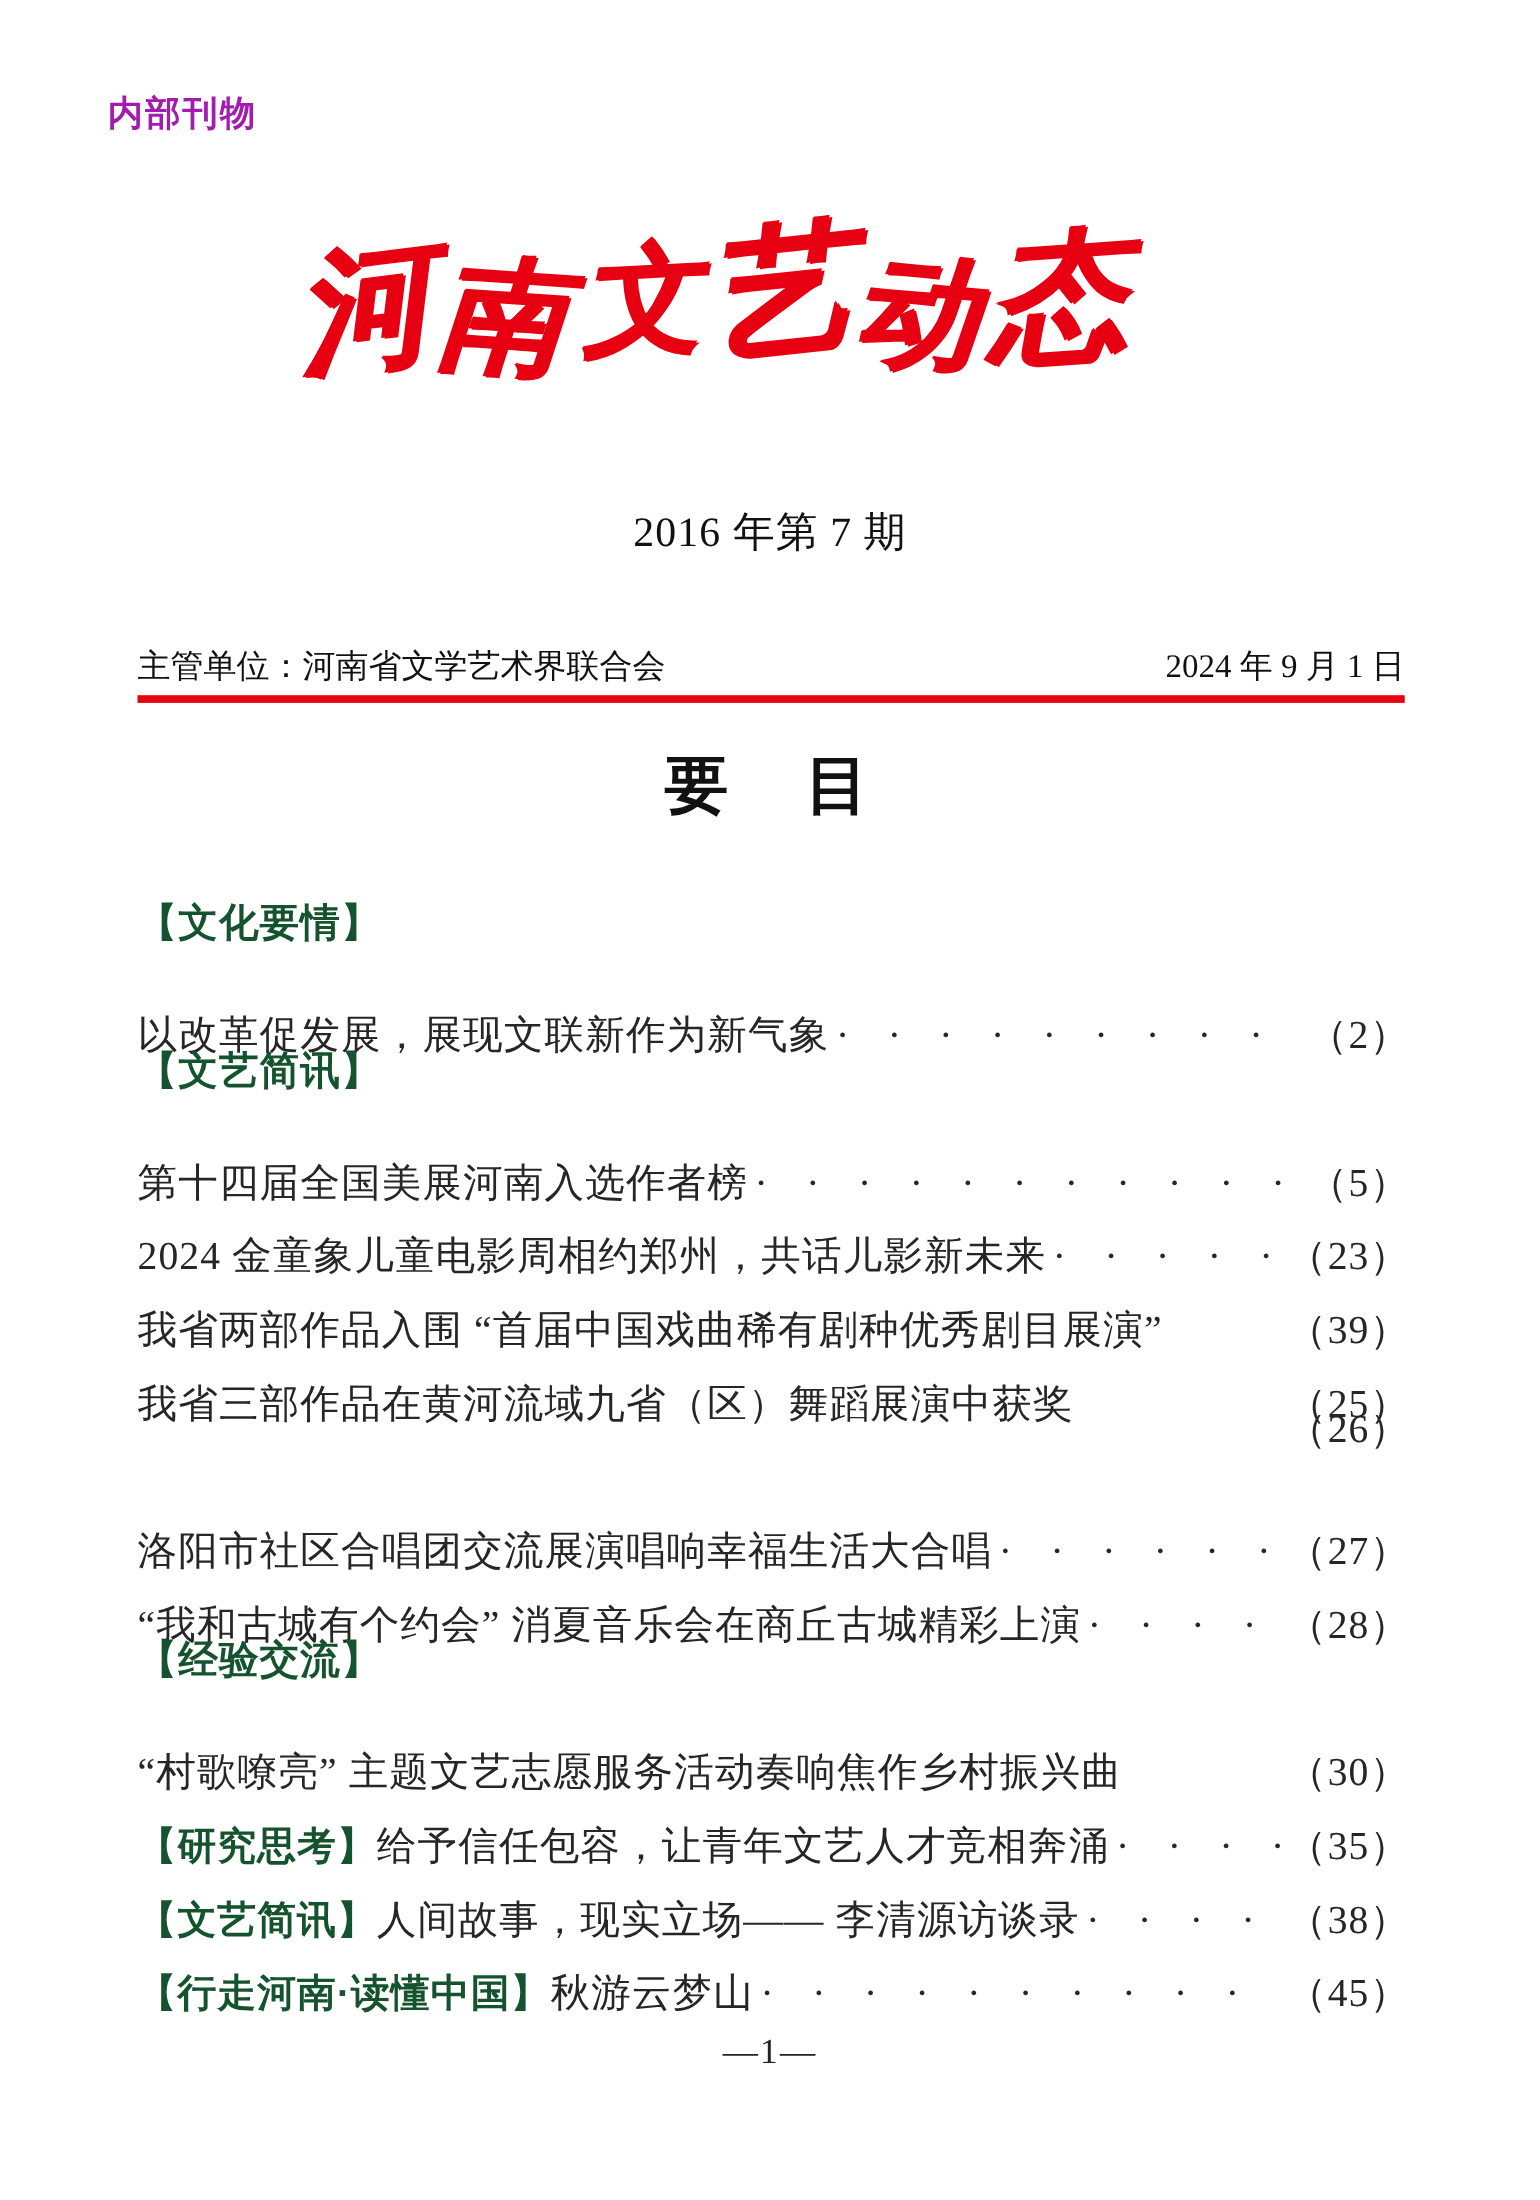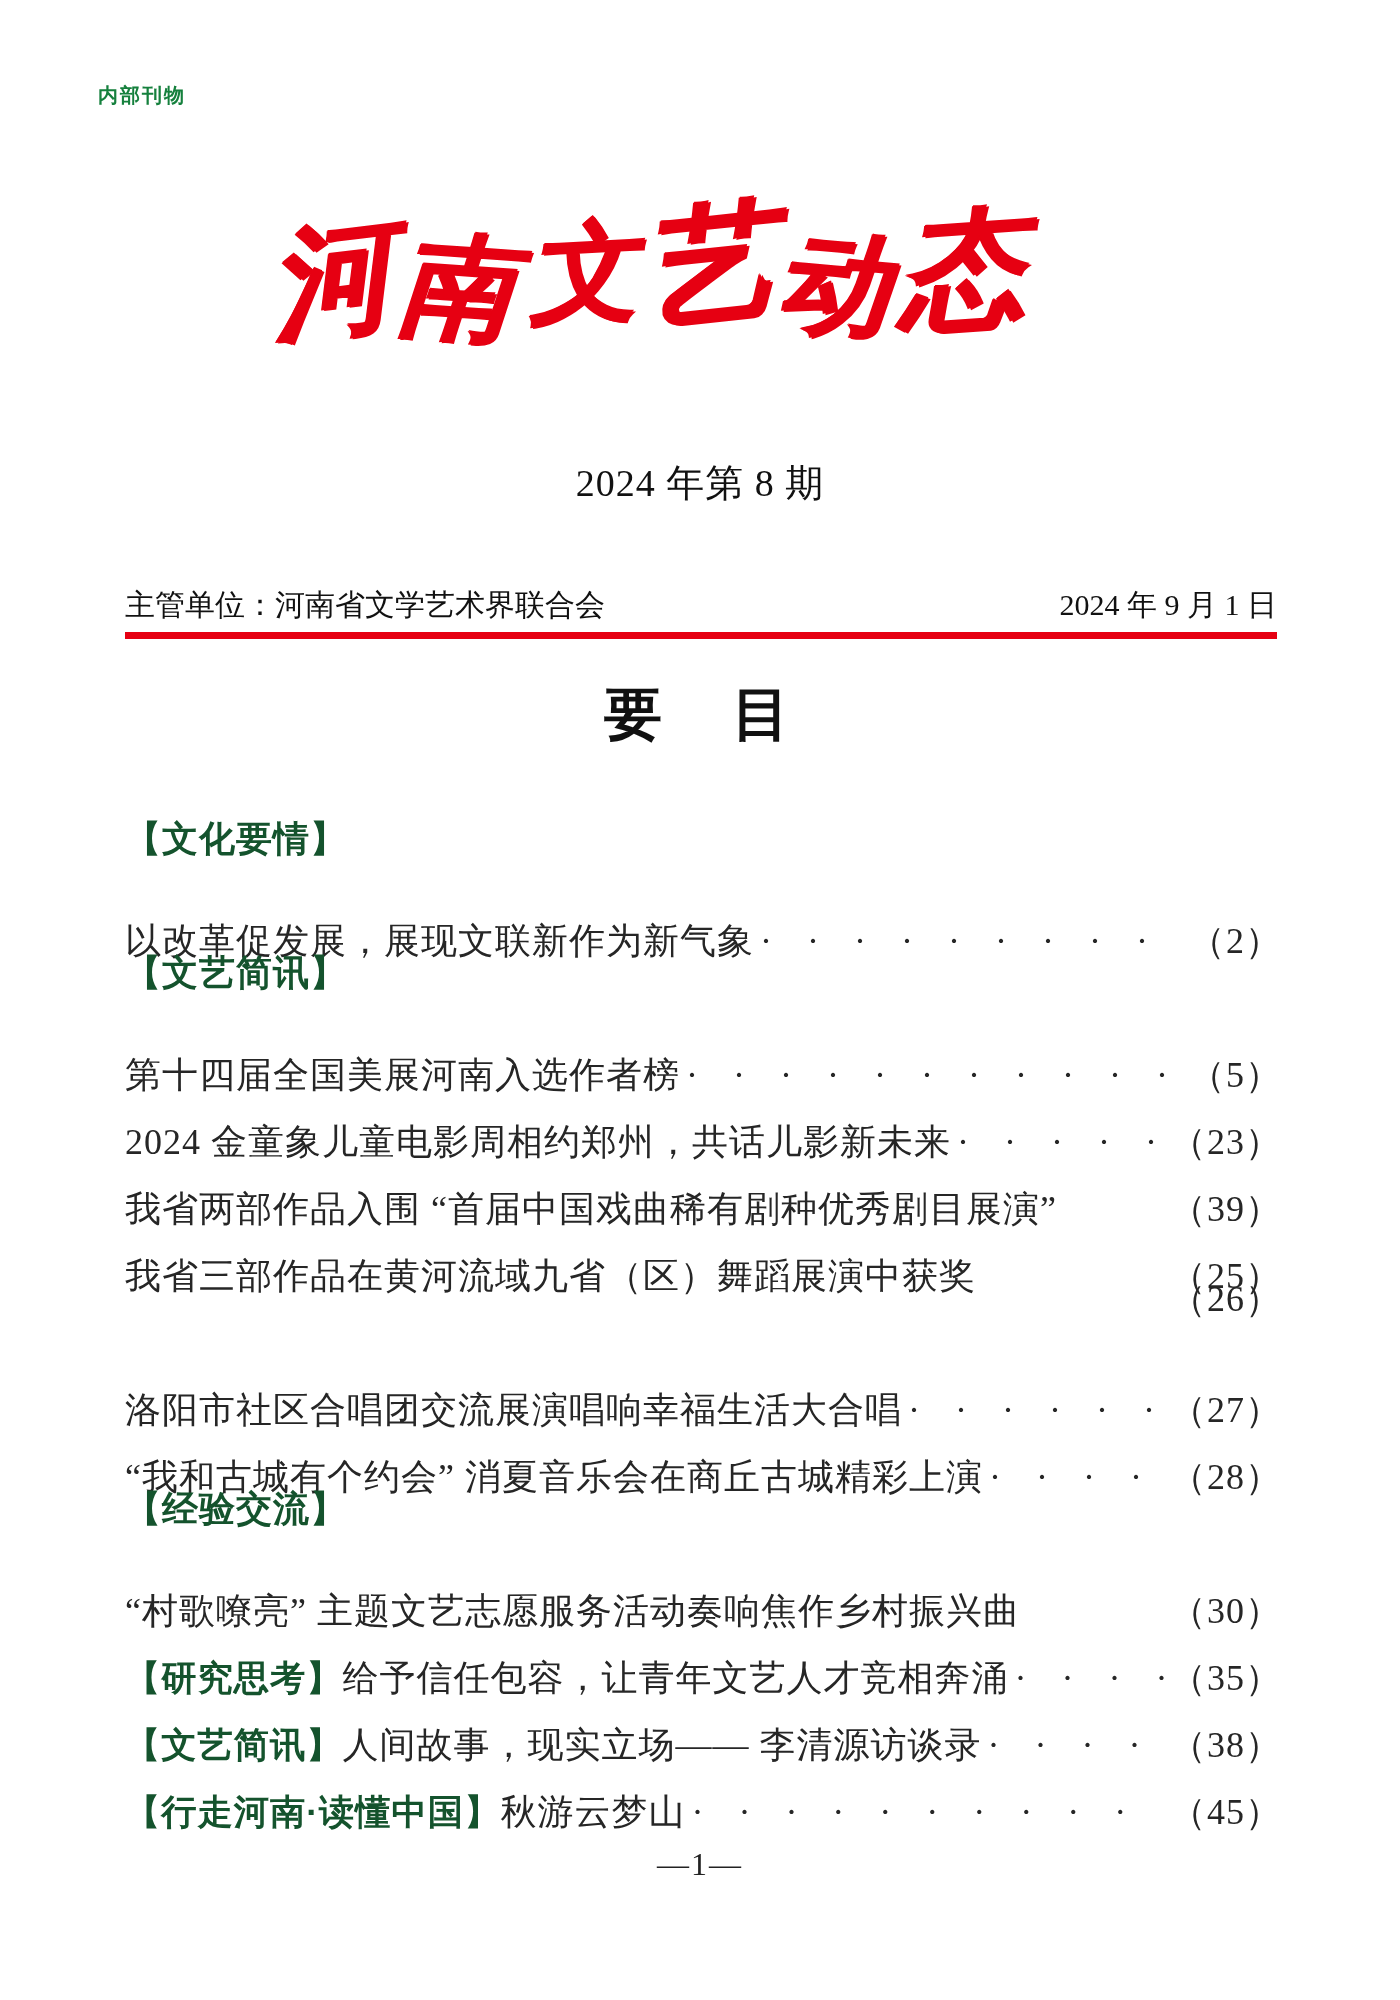--- a/index.html
+++ b/index.html
@@ -7,21 +7,21 @@
     position:relative;
     width:1400px;height:2000px;
     background:#ffffff;
     font-family:"Liberation Serif","DejaVu Serif",serif;
     color:#1c1c1c;
     overflow:hidden;
   }
   .corner-label{
     position:absolute;left:98px;top:82px;
     font-family:Liberation Mono, monospace;
-    font-size:20px;font-weight:600;letter-spacing:2px;color:#15803d;
+    font-size:32px;font-weight:600;letter-spacing:2px;color:#a21caf;
   }
   .masthead{
     position:absolute;left:0;top:168px;width:100%;height:210px;
     display:flex;justify-content:center;align-items:center;
   }
   .masthead-inner{
     display:flex;align-items:center;
     transform:translateX(-55px);
   }
   .masthead-inner span{
@@ -98,21 +98,21 @@
     <div class="masthead-inner" style="color: rgb(230, 0, 18);">
         <span>河</span>
         <span>南</span>
         <span>文</span>
         <span>艺</span>
         <span>动</span>
         <span>态</span>
       </div>
   </div>
 
-  <div class="issue-line">2024 年第 8 期</div>
+  <div class="issue-line">2016 年第 7 期</div>
 
   <div class="pub-row">
     <span>主管单位：河南省文学艺术界联合会</span>
     <span>2024 年 9 月 1 日</span>
   </div>
 
   <div class="red-rule" style="background: rgb(230, 0, 18);"></div>
 
   <div class="toc-heading">要　目</div>
 

